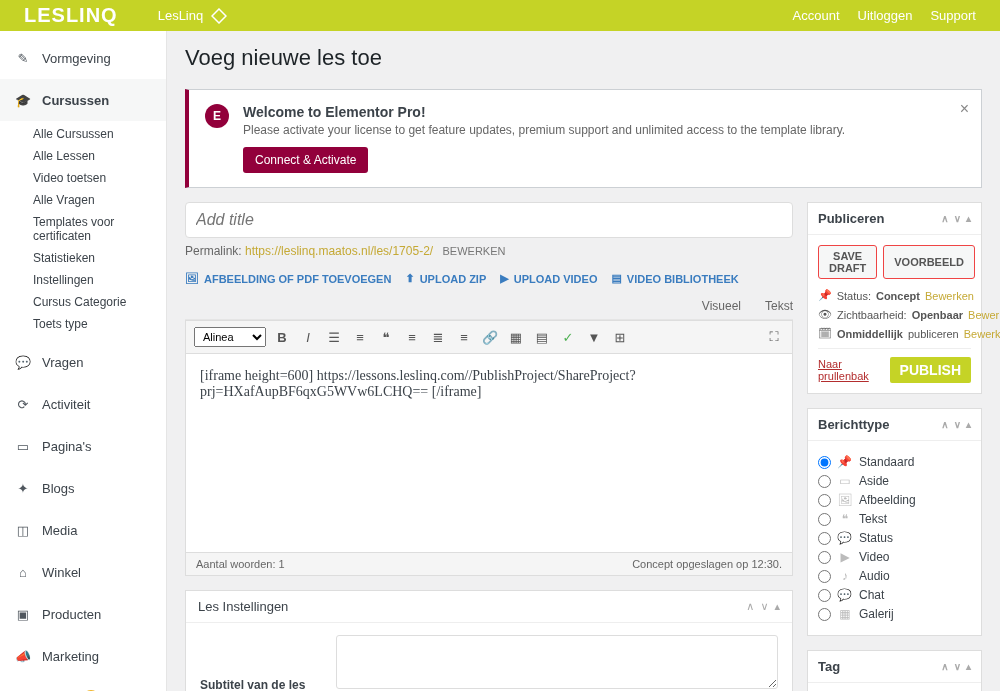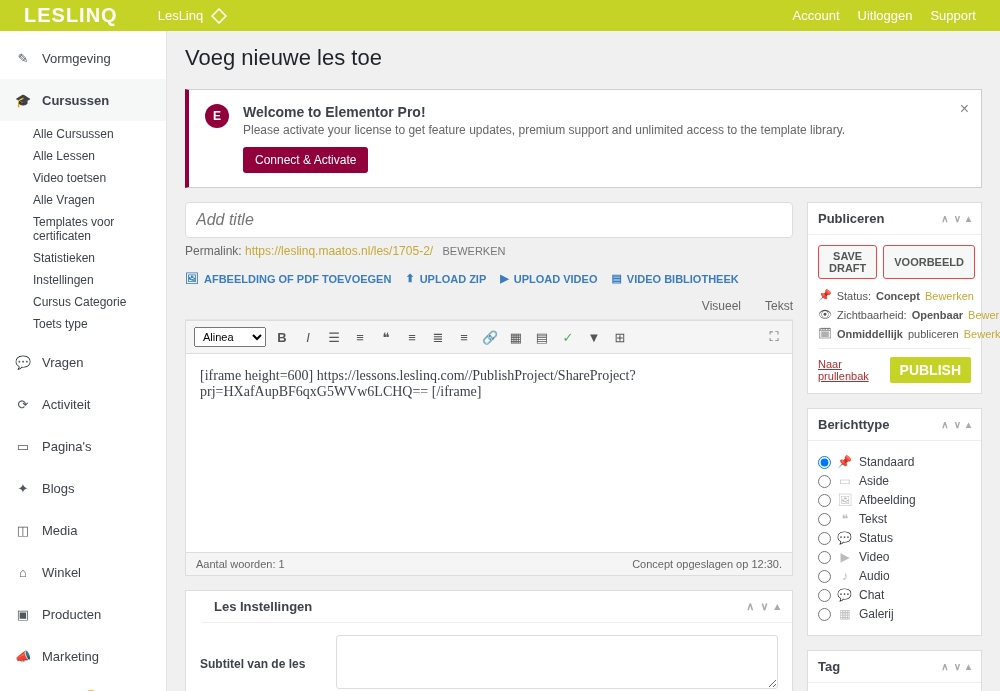--- a/index.html
+++ b/index.html
@@ -37,24 +37,24 @@
 .tabs { margin-left: auto; display: flex; gap: 24px; font-size: 12px; }
 .tabs span { cursor: pointer; color: #666; }
 .toolbar { background: #f5f5f5; border: 1px solid #ddd; border-bottom: none; padding: 6px 8px; display: flex; align-items: center; gap: 6px; }
 .toolbar select { font-size: 11px; padding: 2px 4px; width: 72px; }
 .tb-btn { width: 20px; height: 20px; display: inline-flex; align-items: center; justify-content: center; cursor: pointer; font-size: 13px; color: #555; }
 .tb-btn.green { color: #4caf50; }
 .editor-area { border: 1px solid #ddd; background: #fff; min-height: 200px; padding: 14px; font-family: Georgia, serif; font-size: 14px; }
 .status-row { background: #f5f5f5; border: 1px solid #ddd; border-top: none; padding: 5px 10px; display: flex; font-size: 11px; color: #666; }
 .status-row span:last-child { margin-left: auto; }
 .metabox { background: #fff; border: 1px solid #ddd; margin-top: 14px; }
-.metabox-h { padding: 8px 12px; font-size: 13px; font-weight: 700; display: flex; align-items: center; border-bottom: 1px solid #eee; margin-left: 16px; }
+.metabox-h { padding: 8px 12px; font-size: 13px; font-weight: 400; display: flex; align-items: center; border-bottom: 1px solid #eee; }
 .metabox-h .controls { margin-left: auto; display: flex; gap: 6px; font-size: 11px; color: #aaa; }
 .metabox-body { padding: 12px 14px; }
-.field-row { display: flex; gap: 16px; margin-bottom: 16px; align-items: center; }
+.field-row { display: flex; gap: 16px; margin-bottom: 16px; align-items: flex-end; }
 .field-row label { font-weight: 600; font-size: 12px; width: 120px; flex-shrink: 0; }
 .field-row textarea { width: 100%; height: 54px; border: 1px solid #ddd; border-radius: 3px; padding: 4px; resize: vertical; }
 .panel { background: #fff; border: 1px solid #ddd; margin-bottom: 14px; }
 .panel-h { padding: 8px 10px; font-size: 13px; font-weight: 600; display: flex; align-items: center; border-bottom: 1px solid #eee; }
 .panel-h .controls { margin-left: auto; display: flex; gap: 5px; font-size: 10px; color: #aaa; }
 .panel-body { padding: 10px; font-size: 12px; }
 .btn-sm { background: #f6f7f7; border: 1px solid #ef4444; padding: 4px 10px; font-size: 11px; text-transform: uppercase; font-weight: 600; color: #555; border-radius: 3px; cursor: pointer; }
 .btn-row { display: flex; gap: 6px; margin-bottom: 10px; }
 .pub-row { font-size: 11px; margin: 6px 0; display: flex; align-items: center; gap: 5px; color: #555; }
 .pub-row .edit { color: #c5a935; cursor: pointer; }

